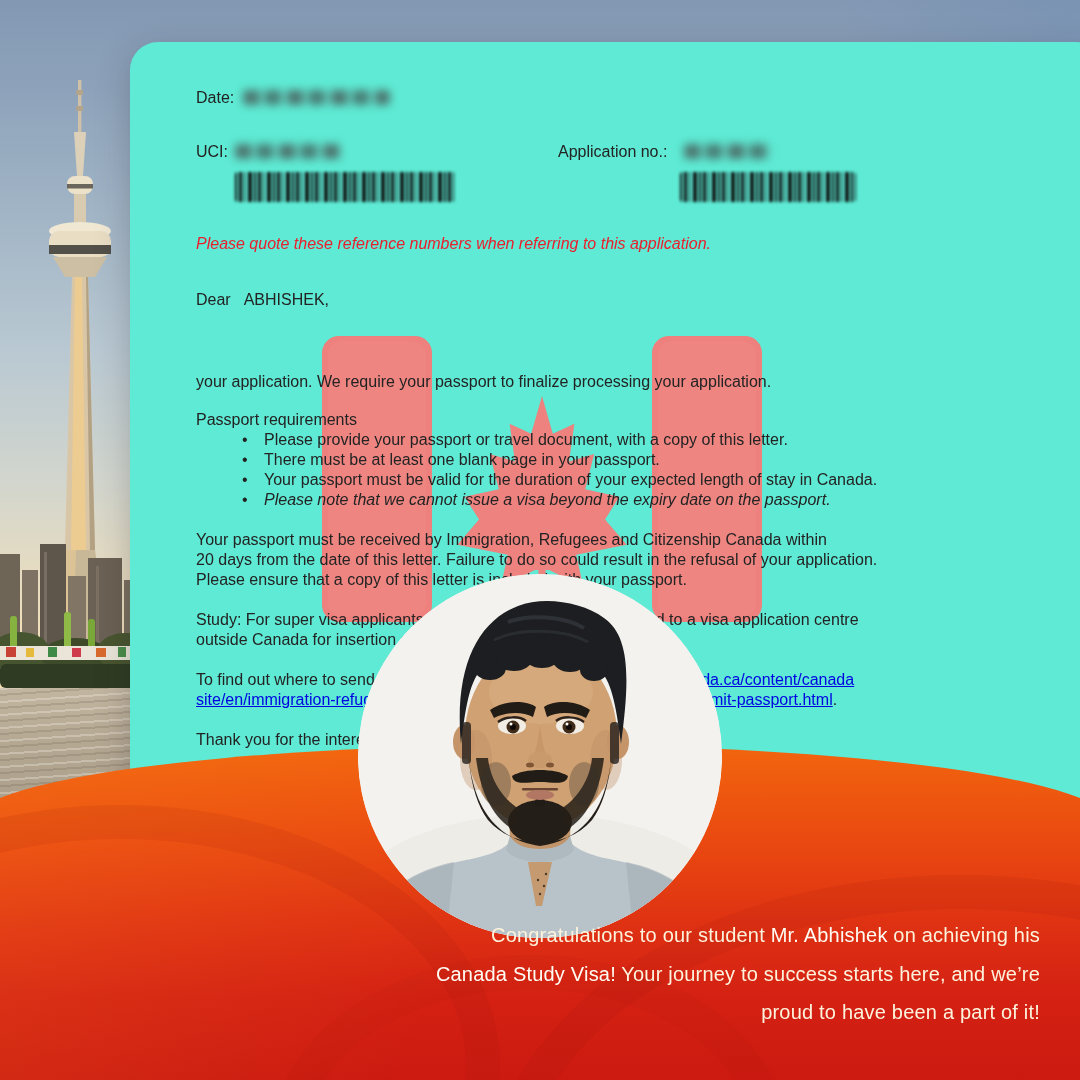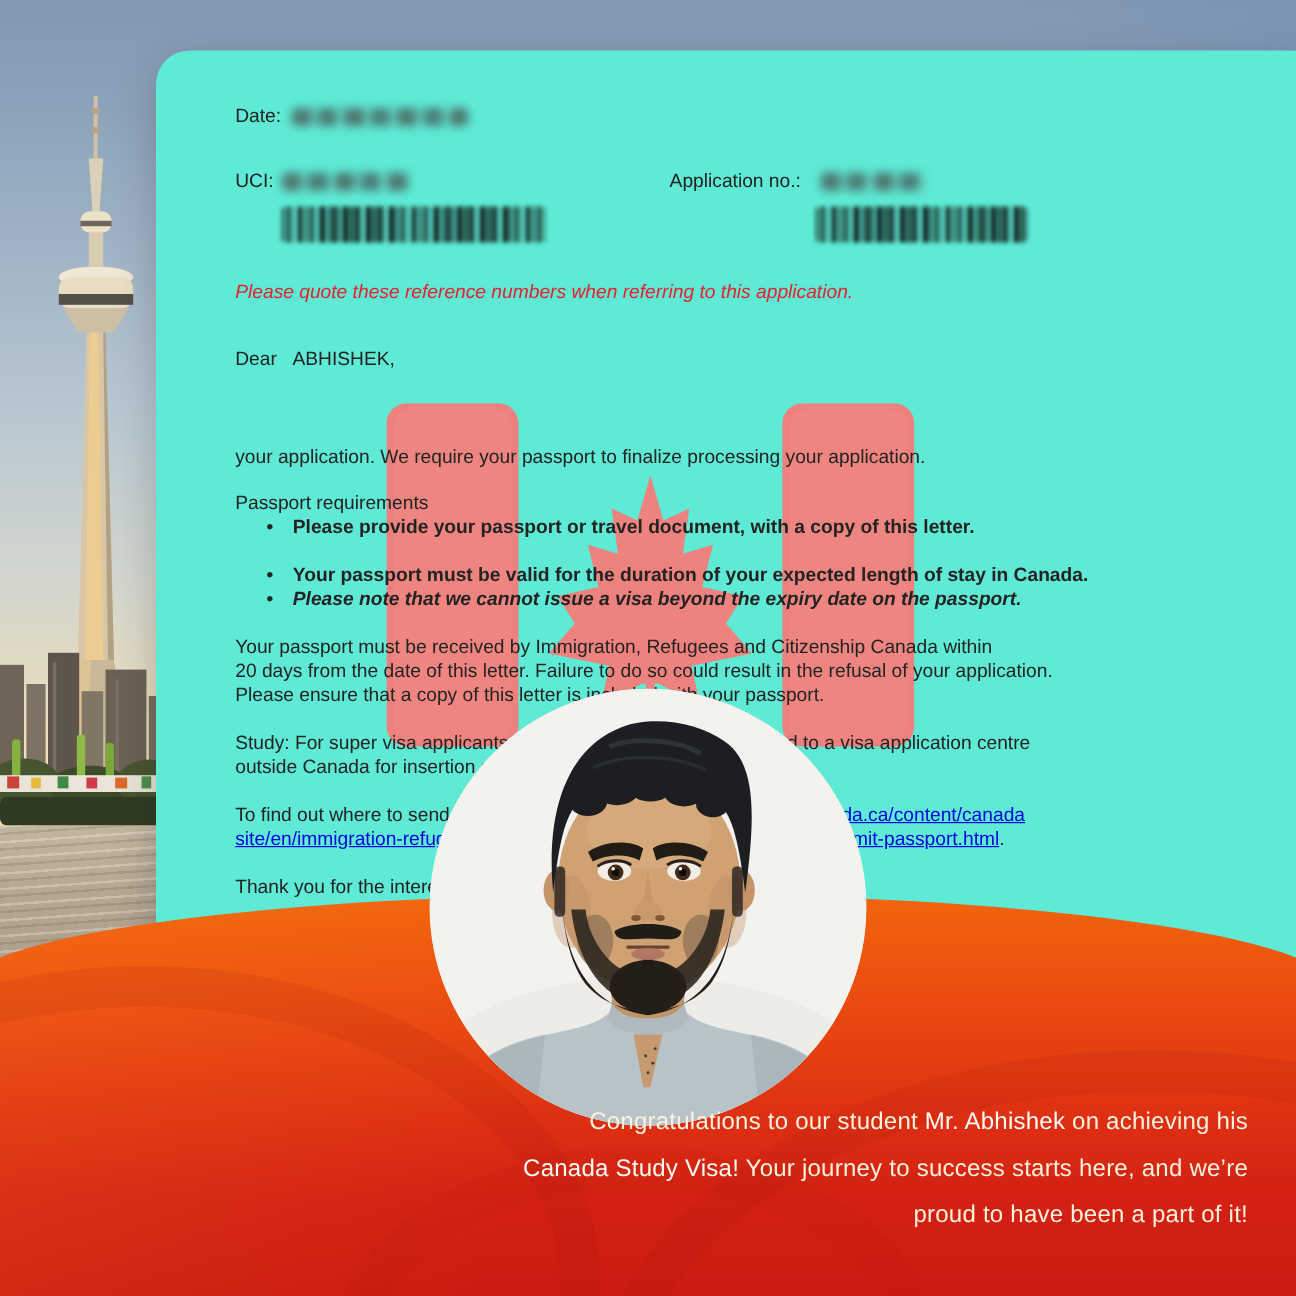--- a/index.html
+++ b/index.html
@@ -48,21 +48,21 @@
   .lnk{color:#0004e0;text-decoration:underline;}
   .red-note{color:#e8202e;font-style:italic;}
   .blur-val{position:absolute;height:15px;border-radius:4px;filter:blur(4px);
     background:repeating-linear-gradient(90deg,rgba(70,70,70,.70) 0 16px,
       rgba(90,90,90,.18) 16px 22px,rgba(60,60,60,.62) 22px 38px,rgba(120,120,120,.12) 38px 44px);}
   .barcode{position:absolute;top:130px;height:30px;border-radius:3px;filter:blur(1.7px);
     background:repeating-linear-gradient(90deg,#0c0c0c 0 2px,rgba(0,0,0,0) 2px 4px,
       #0c0c0c 4px 7px,rgba(0,0,0,0) 7px 9px,#0c0c0c 9px 10px,rgba(0,0,0,0) 10px 13px,
       #0c0c0c 13px 17px,rgba(0,0,0,0) 17px 19px);}
   .bmark{display:inline-block;width:22px;text-align:left;}
-  .bullet-row{left:92px;font-weight:bold;}
+  .bullet-row{left:112px;}
   .sal-name{margin-left:13px;}
 
   
   .wave{position:absolute;left:-30px;right:-30px;top:745px;bottom:0;
     border-radius:50% 50% 0 0 / 78px 78px 0 0;overflow:hidden;
     background:linear-gradient(180deg,#f2650e 0%,#ea4a10 28%,#de3013 55%,#d42113 75%,#cc1a11 100%);}
   .wave::before{content:"";position:absolute;inset:0;
     background:linear-gradient(115deg,rgba(255,150,40,.18) 0%,rgba(255,150,40,0) 45%);}
   .swirl{position:absolute;border-radius:50%;border:34px solid rgba(150,15,8,.10);}
   .s1{width:760px;height:520px;left:-230px;top:60px;}
@@ -179,20 +179,21 @@
 
     <div class="line" style="top:248px">
       <span>Dear</span><span class="sal-name">ABHISHEK,</span>
     </div>
 
     <div class="line" style="top:330px">your application. We require your passport to finalize processing your application.</div>
 
     <div class="line b" style="top:368px">Passport requirements</div>
 
     <div class="line bullet-row" style="top:388px"><span class="bmark">•</span><span>Please provide your passport or travel document, with a copy of this letter.</span></div>
+    <div class="line bullet-row" style="top:408px"><span class="bmark">•</span><span>There must be at least one blank page in your passport.</span></div>
     <div class="line bullet-row" style="top:428px"><span class="bmark">•</span><span>Your passport must be valid for the duration of your expected length of stay in Canada.</span></div>
     <div class="line bullet-row" style="top:448px"><span class="bmark">•</span><span class="i">Please note that we cannot issue a visa beyond the expiry date on the passport.</span></div>
 
     <div class="line" style="top:488px">Your passport must be received by Immigration, Refugees and Citizenship Canada within</div>
     <div class="line" style="top:508px">20 days from the date of this letter. Failure to do so could result in the refusal of your application.</div>
     <div class="line" style="top:528px">Please ensure that a copy of this letter is included with your passport.</div>
 
     <div class="line" style="top:568px"><span class="b">Study:</span><span> For </span><span class="b">super visa</span><span> applicants, your passport must be submitted to a visa application centre</span></div>
     <div class="line" style="top:588px"><span class="b">outside</span><span> Canada for insertion of the visa.</span></div>
 

